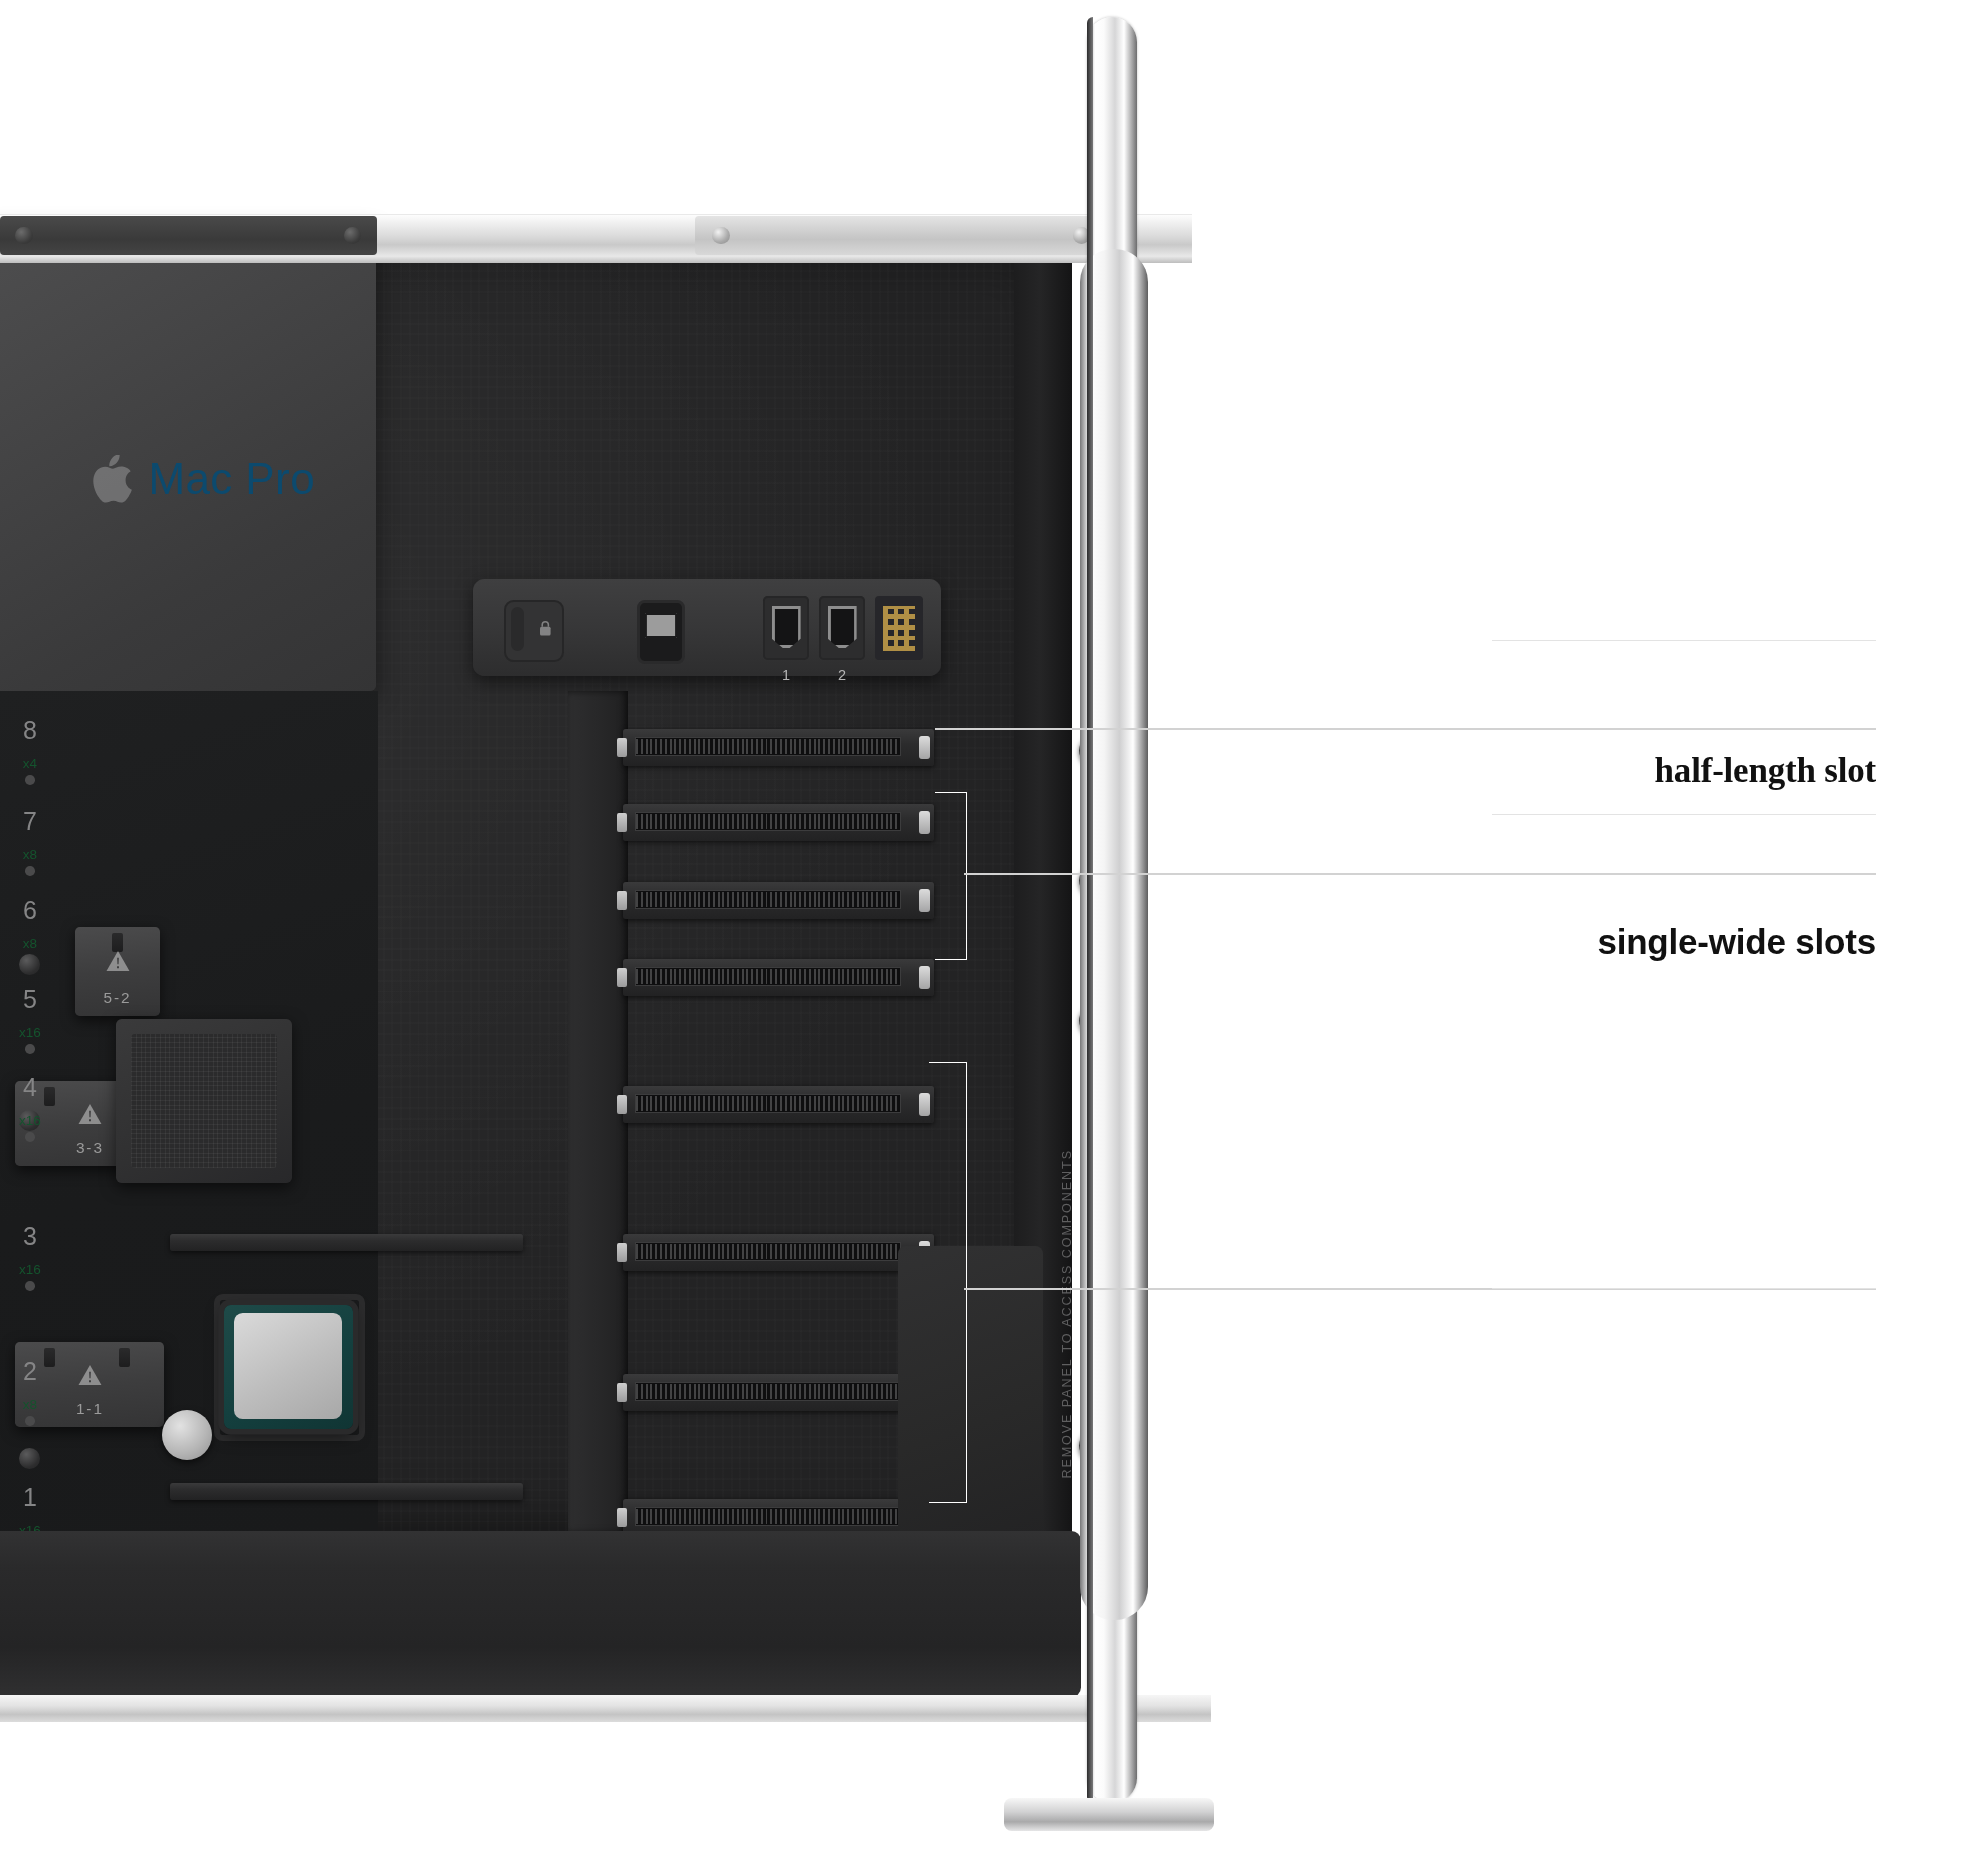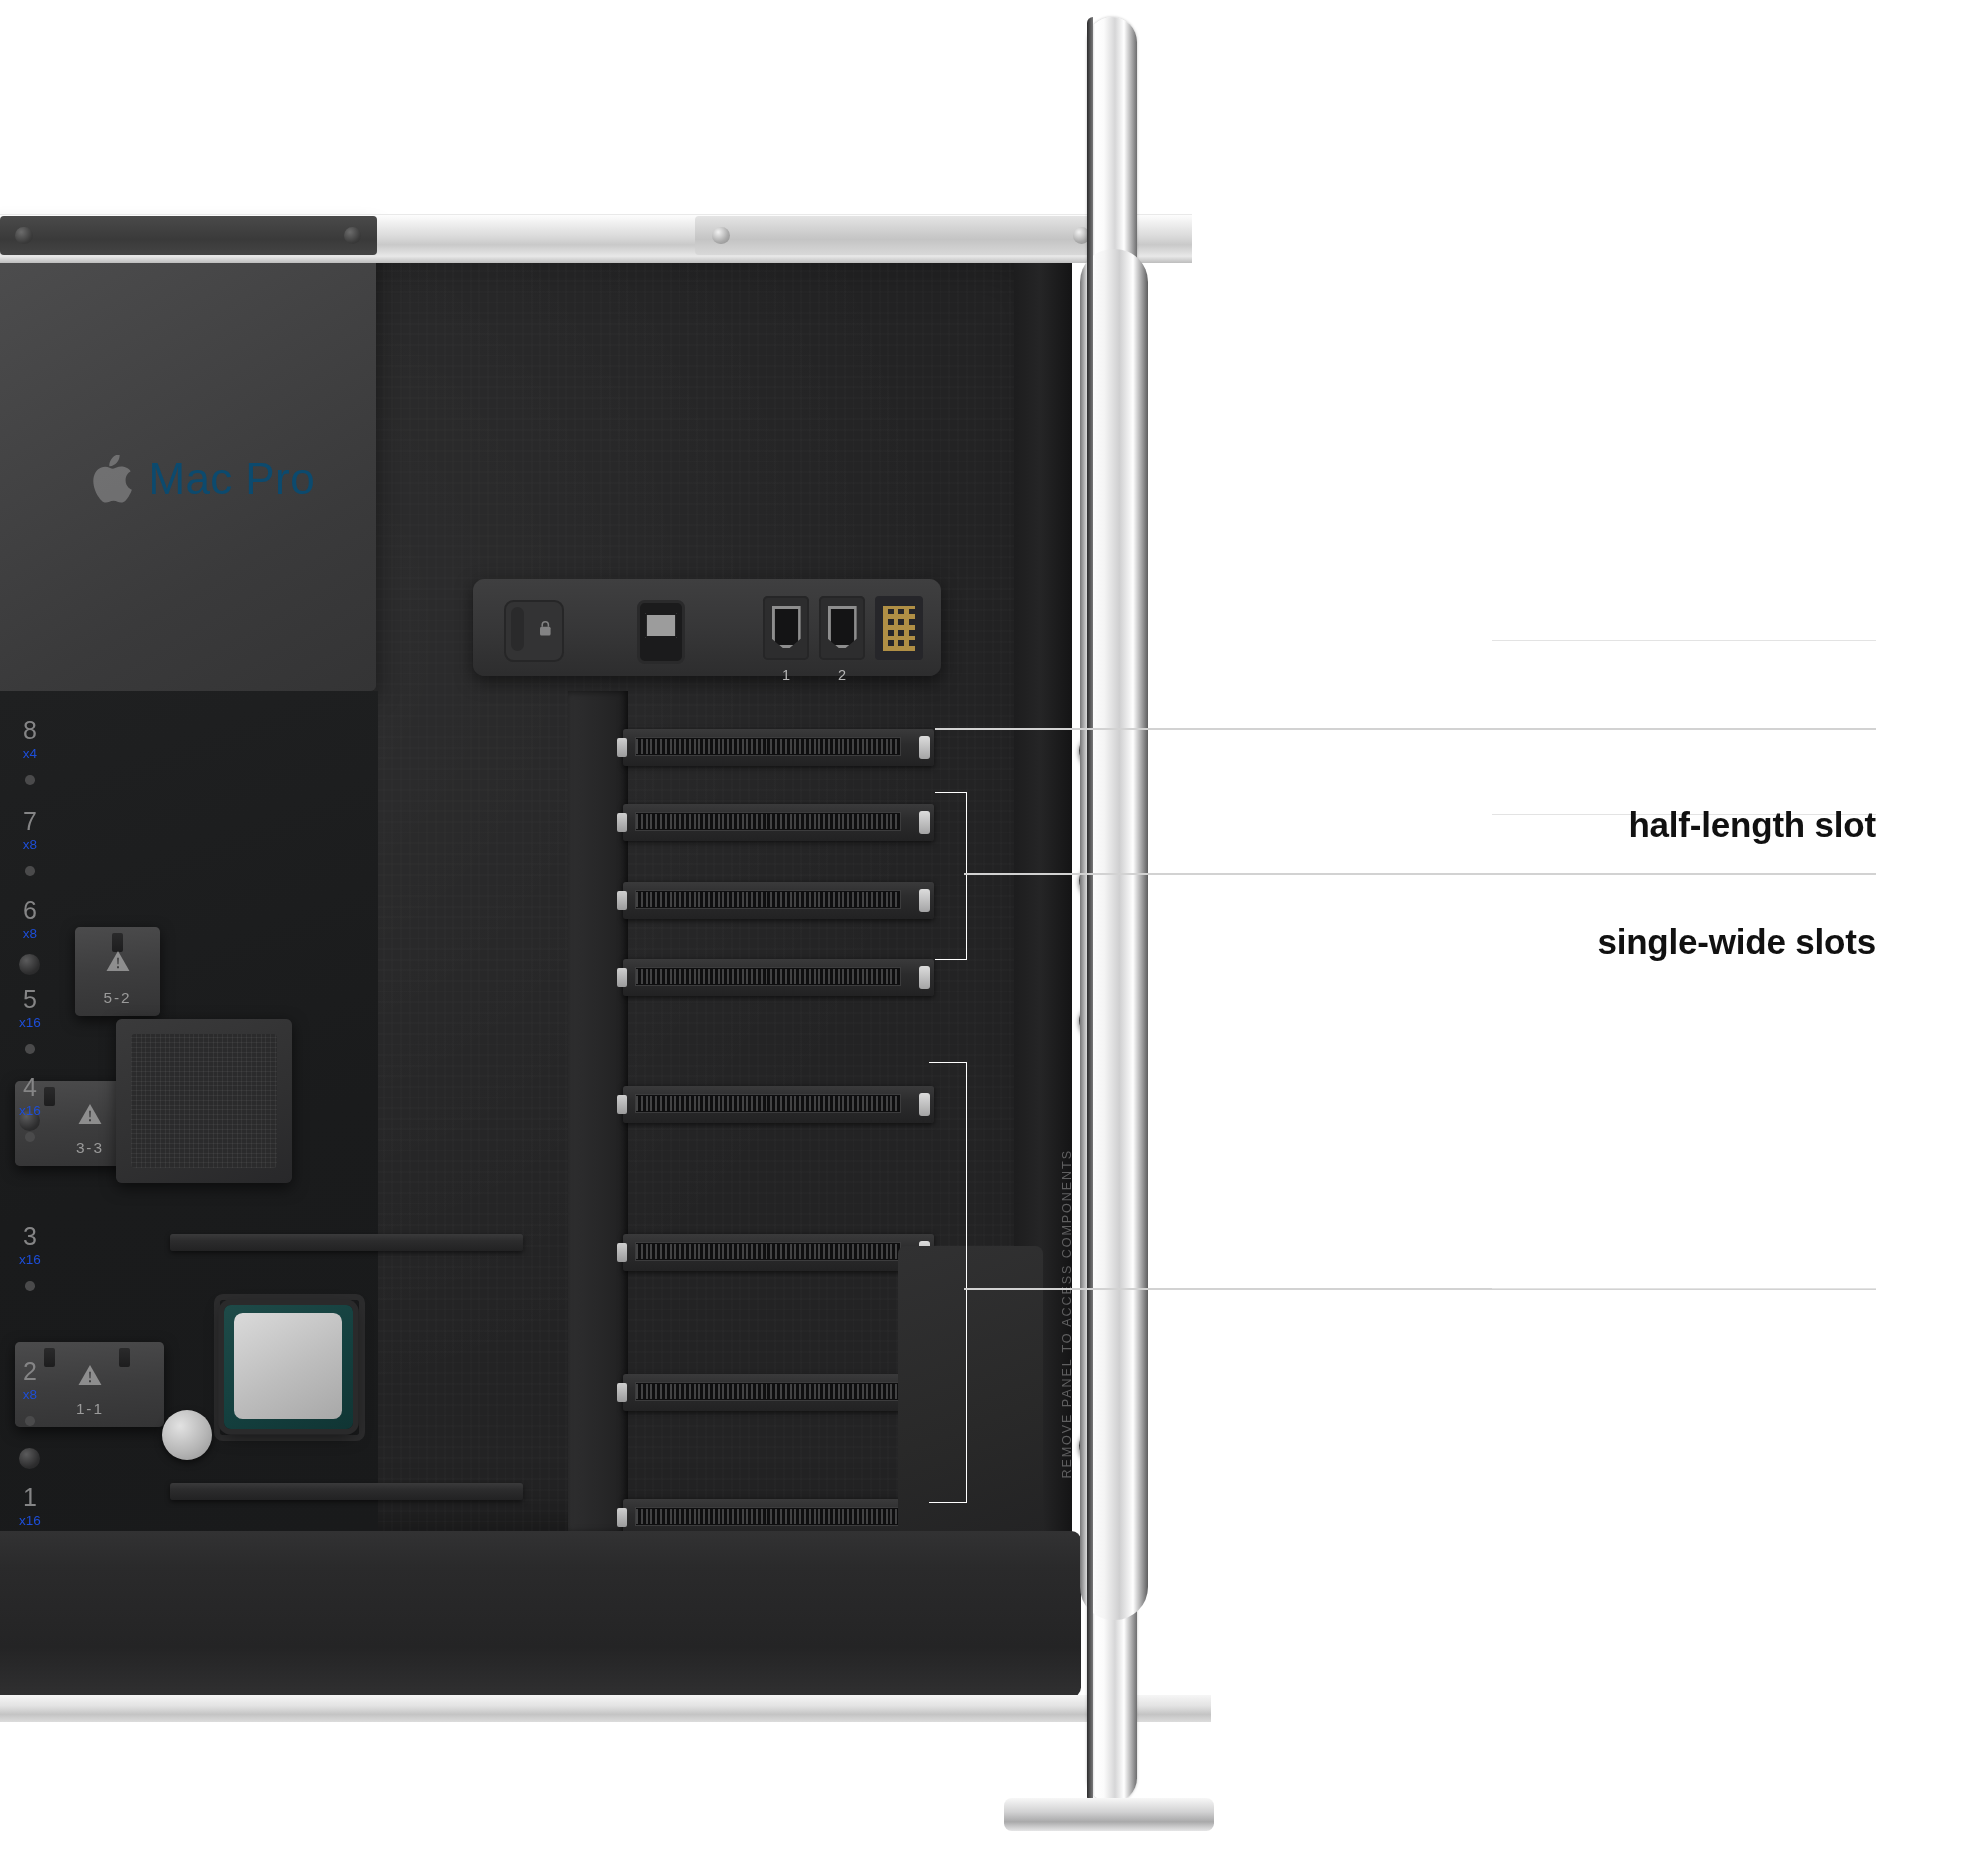--- a/index.html
+++ b/index.html
@@ -102,21 +102,21 @@
     background:repeating-linear-gradient(90deg,#c9a24a 0 4.8px,transparent 4.8px 10.6px),
                repeating-linear-gradient(0deg,#c9a24a 0 4.8px,transparent 4.8px 10.6px);
     opacity:.85;}
 
   
   .rail{position:absolute;left:568px;top:691px;width:60px;height:842px;
     background:linear-gradient(90deg,#2e2e2f,#272728 55%,#202021);
     box-shadow:inset -2.9px 0 7.7px rgba(0,0,0,.6);}
   .slot-num{position:absolute;left:0;width:60px;text-align:center;color:#858586;}
   .slot-num b{display:block;font-size:25px;font-weight:400;line-height:1;}
-  .slot-num em{display:block;font-style:normal;font-size:13.5px;margin-top:3px;color:#1d4ed8;}
+  .slot-num em{display:block;font-style:normal;font-size:13.5px;margin-top:13px;color:#14532d;}
   .rail-screw{position:absolute;left:19.3px;width:21px;height:21px;border-radius:50%;
     background:radial-gradient(circle at 35% 30%,#5b5b5c,#2d2d2e 65%,#232324);}
   .rail-dot{position:absolute;left:25px;width:9.7px;height:9.7px;border-radius:50%;background:#4a4a4b;}
 
   
   .pcie{position:absolute;height:37px;border-radius:2.9px;
     background:linear-gradient(180deg,#3a3a3b,#2c2c2d 40%,#222223);
     box-shadow:0 1.9px 4.8px rgba(0,0,0,.55);}
   .pcie i{position:absolute;left:11.6px;right:33px;top:7.7px;height:19.3px;background:#0e0e0f;
     box-shadow:inset 0 0 0 1px #3c3c3d;}
@@ -369,21 +369,21 @@
   <div class="handle">
     <div class="tube"></div>
       <div class="bulge"></div>
       <div class="edge"></div>
   </div>
   <div class="foot-base"></div>
 
   <div class="leader" style="left:935px;top:728px;width:941px;"></div>
   <div class="hairline" style="left:1492px;top:640px;width:384px;"></div>
   <div class="hairline" style="left:1492px;top:814px;width:384px;"></div>
-  <div class="callout" style="left:1200px;top:805px;width:676px;">half-length slot</div>
+  <div class="callout" style="left:1200px;top:751px;width:676px;font-family:Liberation Serif, serif;">half-length slot</div>
 
   <div class="brace" style="left:935px;top:792px;width:31px;height:166px;"></div>
   <div class="leader" style="left:964px;top:873px;width:912px;"></div>
   <div class="callout" style="left:1200px;top:922px;width:676px;">single-wide slots</div>
 
   <div class="brace" style="left:929px;top:1062px;width:37px;height:439px;"></div>
   <div class="leader" style="left:964px;top:1288px;width:912px;"></div>
   <div class="hairline" style="left:1492px;top:1288px;width:384px;"></div>
 
 </div>

